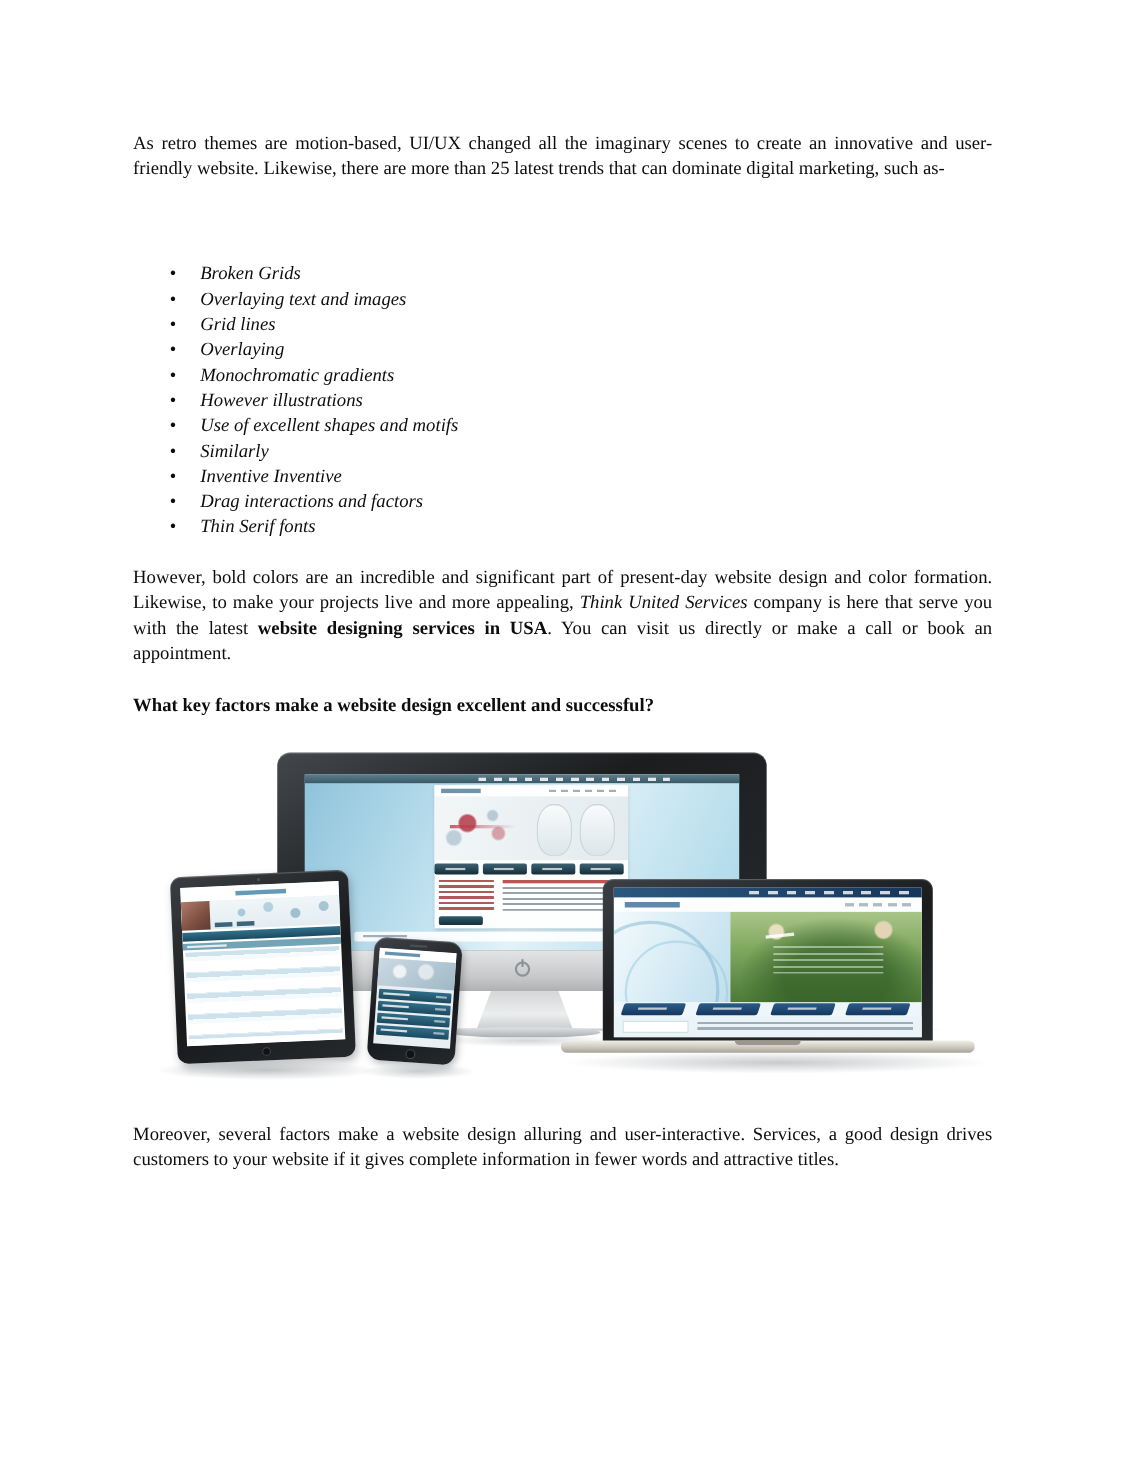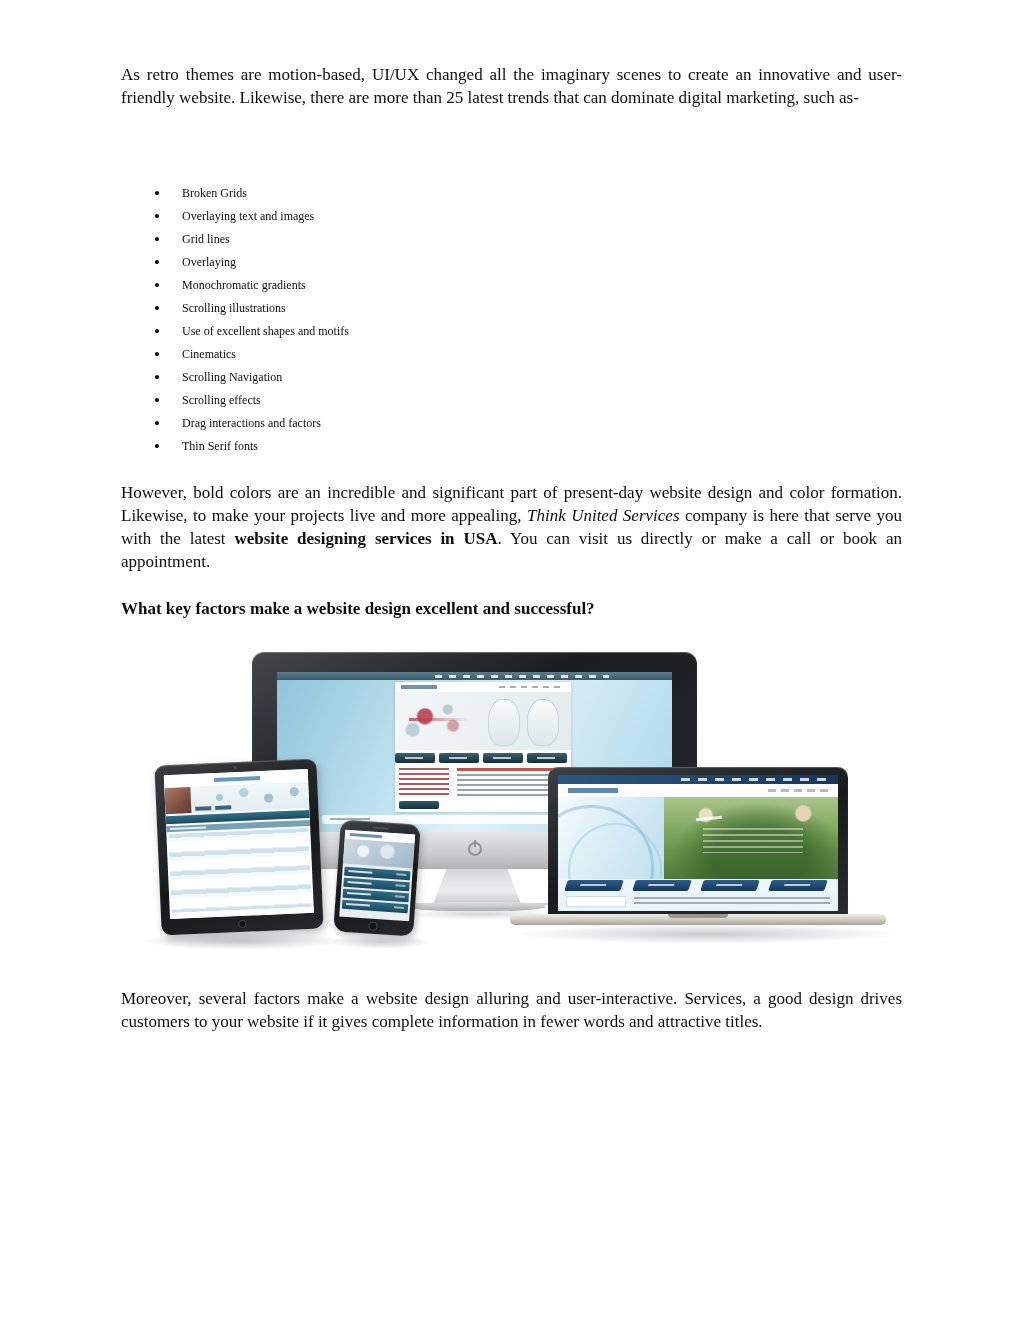--- a/index.html
+++ b/index.html
@@ -19,30 +19,31 @@
     position: absolute;
     left: 121px; top: 0;
     width: 781px;
   }
   p, h3, ul { margin: 0; padding: 0; }
   .body-text {
     font-size: 17px;
     line-height: 23px;
     text-align: justify;
   }
-  .para-intro   { padding-top: 63px; }
+  .para-intro   { padding-top: 118px; }
   .trend-list {
     list-style: none;
     margin-top: 73px;
   }
   .trend-list li {
     position: relative;
     padding-left: 61px;
-    font-size: 12px;
+    font-size: 17px;
     line-height: 23px;
+    font-style: italic;
   }
   .trend-list li::before {
     content: "\2022";
     position: absolute;
     left: 33px; top: 0;
     font-size: 17px;
   }
   .para-services { margin-top: 23px; }
   .key-heading {
     margin-top: 24px;
@@ -229,25 +230,24 @@
   <div class="content">
 
     <p class="body-text para-intro">As retro themes are motion-based, UI/UX changed all the imaginary scenes to create an innovative and user-friendly website. Likewise, there are more than 25 latest trends that can dominate digital marketing, such as-</p>
 
     <ul class="trend-list">
       <li>Broken Grids</li>
       <li>Overlaying text and images</li>
       <li>Grid lines</li>
       <li>Overlaying</li>
       <li>Monochromatic gradients</li>
-      <li>Scrolling illustrations</li>
+      <li>However illustrations</li>
       <li>Use of excellent shapes and motifs</li>
-      <li>Cinematics</li>
-      <li>Scrolling Navigation</li>
-      <li>Scrolling effects</li>
+      <li>Similarly</li>
+      <li>Inventive Inventive</li>
       <li>Drag interactions and factors</li>
       <li>Thin Serif fonts</li>
     </ul>
 
     <p class="body-text para-services"><span>However, bold colors are an incredible and significant part of present-day website design and color formation. Likewise, to make your projects live and more appealing, </span><i>Think United Services</i><span> company is here that serve you with the latest </span><b>website designing services in USA</b><span>. You can visit us directly or make a call or book an appointment.</span></p>
 
     <h3 class="key-heading">What key factors make a website design excellent and successful?</h3>
 
     <div class="illustration">
       <div class="shadow shadow-tablet"></div>

